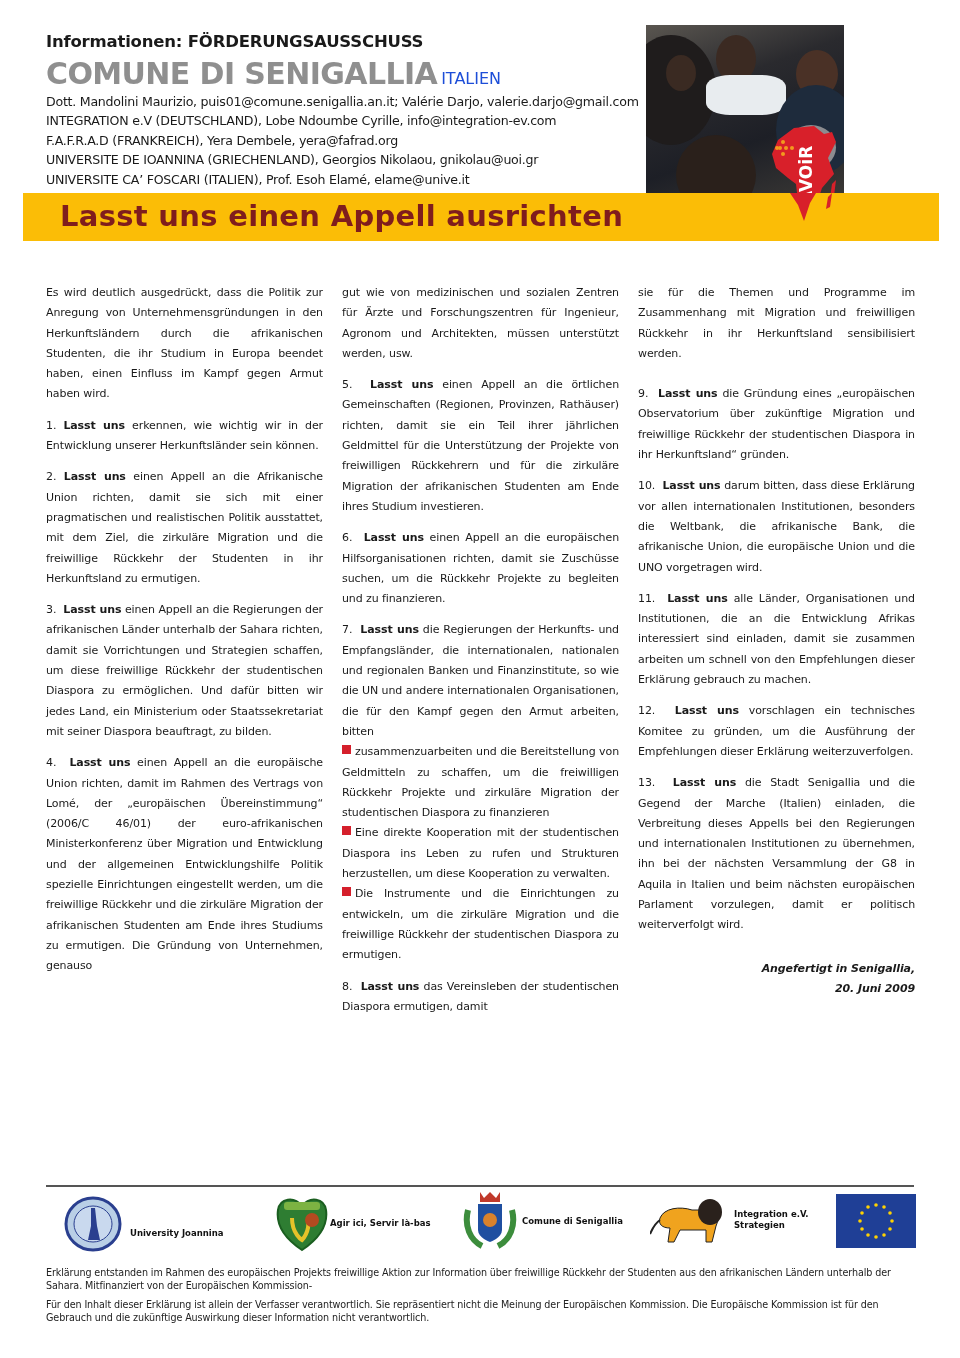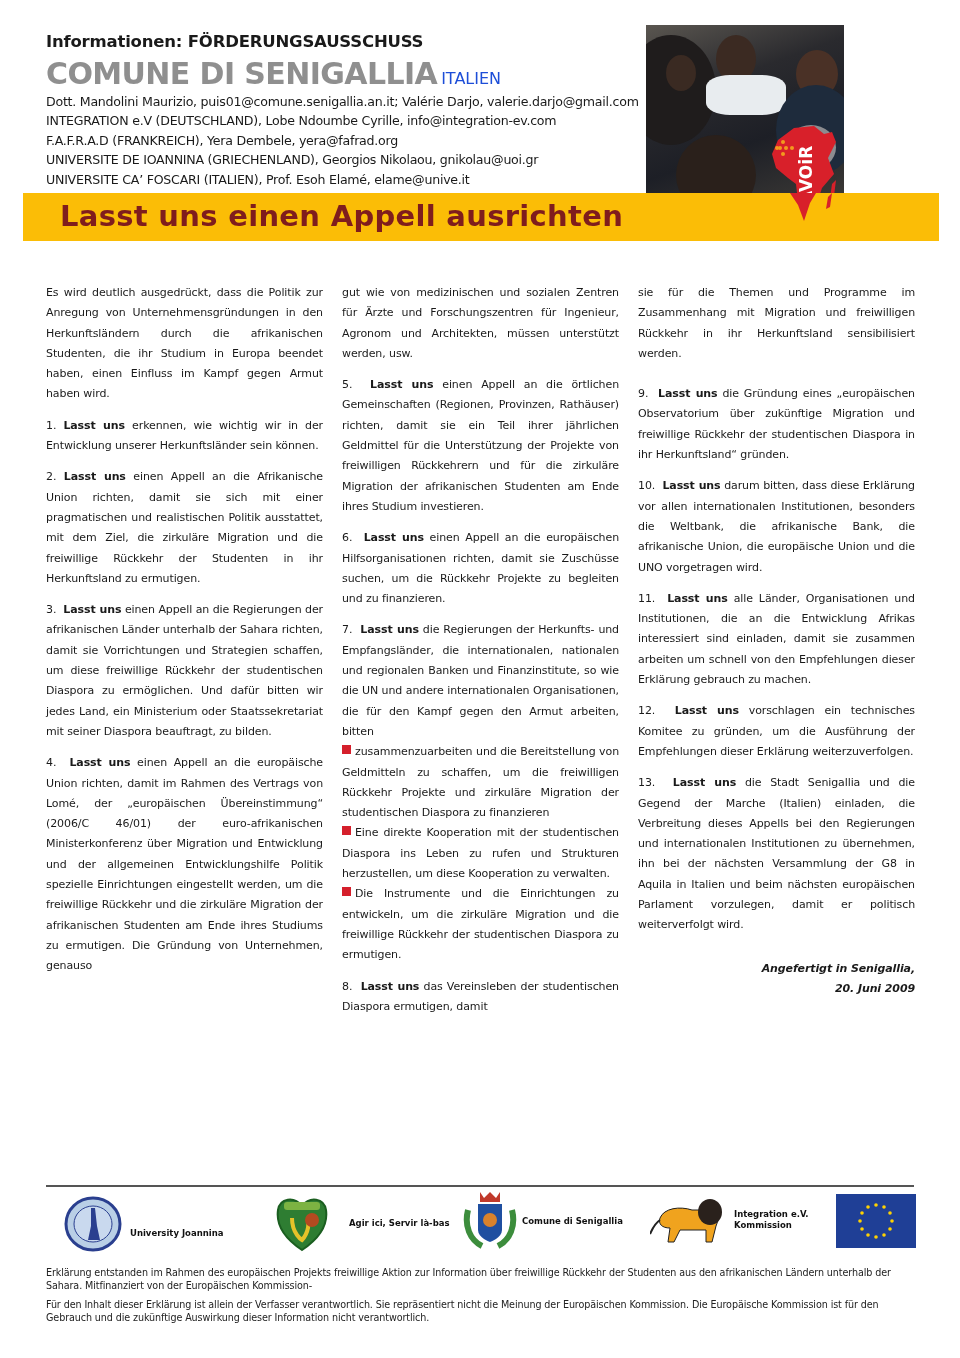--- a/index.html
+++ b/index.html
@@ -131,39 +131,39 @@
     </svg>
     <span class="logo-label" style="margin-left:8px;margin-top:18px;">University Joannina</span>
   </div>
   <div class="logo-item" style="left:228px;top:4px;">
     <svg width="56" height="58" viewBox="0 0 56 58">
       <path d="M28 56 C10 44 2 30 4 16 C6 4 20 2 28 12 C36 2 50 4 52 16 C54 30 46 44 28 56 Z" fill="#2e7d32" stroke="#1b5e20" stroke-width="2"></path>
       <path d="M18 24 C18 40 28 46 28 46 C28 46 36 38 34 26" fill="none" stroke="#e6c229" stroke-width="4"></path>
       <circle cx="38" cy="26" r="7" fill="#b44a20"></circle>
       <rect x="10" y="8" width="36" height="8" rx="3" fill="#7cb342"></rect>
     </svg>
-    <span class="logo-label" style="margin-left:19px;">Agir ici, Servir là-bas</span>
+    <span class="logo-label" style="margin-left:0;">Agir ici, Servir là-bas</span>
   </div>
   <div class="logo-item" style="left:416px;top:0px;">
     <svg width="56" height="62" viewBox="0 0 56 62">
       <path d="M18 2 L22 8 L28 2 L34 8 L38 2 L38 12 L18 12 Z" fill="#c0392b"></path>
       <path d="M6 20 C2 36 8 50 20 56 M50 20 C54 36 48 50 36 56" stroke="#3c8d3c" stroke-width="6" fill="none"></path>
       <path d="M16 14 L40 14 L40 40 C40 48 28 52 28 52 C28 52 16 48 16 40 Z" fill="#1f4fa0"></path>
       <circle cx="28" cy="30" r="7" fill="#d9822b"></circle>
     </svg>
     <span class="logo-label" style="margin-left:4px;">Comune di Senigallia</span>
   </div>
   <div class="logo-item" style="left:604px;top:6px;">
     <svg width="76" height="48" viewBox="0 0 76 48">
       <path d="M10 22 C14 12 30 10 42 14 L58 14 C66 14 70 22 66 30 L62 46 L56 46 L56 34 L30 34 L24 46 L18 46 L20 32 C12 32 8 28 10 22 Z" fill="#f0a31e" stroke="#222" stroke-width="1"></path>
       <ellipse cx="60" cy="16" rx="12" ry="13" fill="#2a211c"></ellipse>
       <path d="M10 24 C4 28 2 34 0 38" stroke="#222" stroke-width="2" fill="none"></path>
     </svg>
     <span class="logo-label" style="margin-left:8px;">
-      <span>Integration e.V.</span><br><span>Kommission</span>
+      <span>Integration e.V.</span><br><span>Strategien</span>
     </span>
   </div>
   <div class="logo-item" style="left:790px;top:4px;">
     <svg width="80" height="54" viewBox="0 0 80 54">
       <rect width="80" height="54" fill="#1f3f96"></rect>
       <g fill="#ffd200">
         <circle cx="40" cy="11" r="1.8"></circle>
           <circle cx="48" cy="13" r="1.8"></circle>
           <circle cx="54" cy="19" r="1.8"></circle>
         <circle cx="56" cy="27" r="1.8"></circle>

